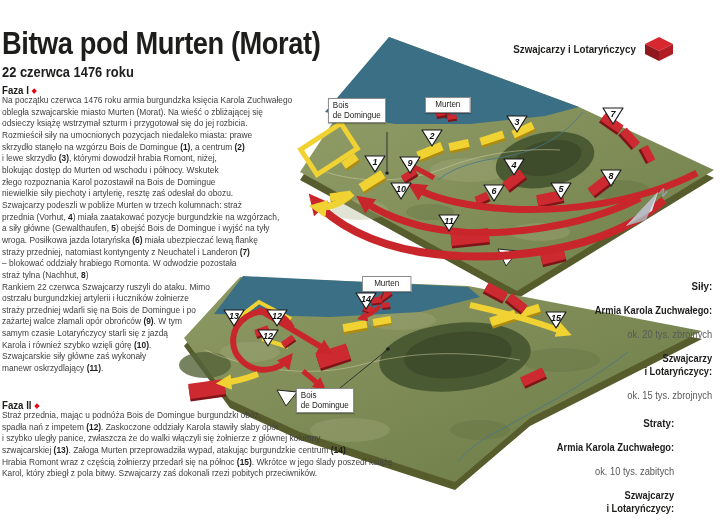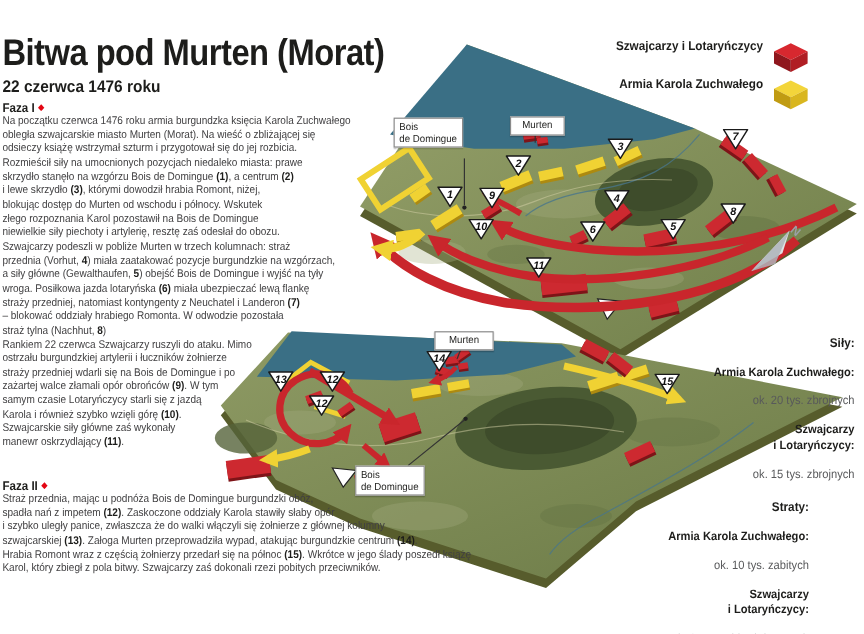--- a/index.html
+++ b/index.html
@@ -23,21 +23,21 @@
   .para b{color:#1d1d1b;}
   #faza1-text{left:2px;top:95px;}
   #faza2-text{left:2px;top:410px;}
 
   .maplabel{position:absolute;background:#fff;border:1px solid #8a8a8a;color:#1d1d1b;
         font-size:8.5px;line-height:9.5px;padding:2px 4px;white-space:pre;
         transform:scaleX(.95);transform-origin:0 0;box-shadow:0 1px 1px rgba(0,0,0,.25);}
   .maplabel.center{text-align:center;}
 
   .legend{position:absolute;top:33px;right:44px;}
-  .legend-row{display:flex;justify-content:flex-end;gap:6px;height:31px;}
+  .legend-row{display:flex;align-items:center;justify-content:flex-end;gap:6px;height:31px;}
   .legend-label{font-size:10.5px;font-weight:bold;color:#1d1d1b;white-space:nowrap;
         transform:scaleX(.93);transform-origin:100% 50%;}
 
   .stats{position:absolute;text-align:right;font-size:10px;line-height:12.2px;color:#58595b;
         transform:scaleX(.93);transform-origin:100% 0;white-space:pre-line;}
   .stats .stats-head{font-size:10.5px;font-weight:bold;color:#1d1d1b;}
   .stats .stats-name{font-weight:bold;color:#1d1d1b;}
   #sily{right:8px;top:268px;}
   #straty{right:46px;top:405px;}
 </style>
@@ -367,28 +367,20 @@
 
   <div class="legend">
     <div class="legend-row">
       <span class="legend-label">Szwajcarzy i Lotaryńczycy</span>
       <svg width="34" height="29">
         <polygon points="3,10 17,3 31,10 17,17" fill="#d7282f"></polygon>
         <polygon points="3,10 17,17 17,27 3,20" fill="#8f171d"></polygon>
         <polygon points="17,17 31,10 31,20 17,27" fill="#b01e24"></polygon>
       </svg>
     </div>
-    <div class="legend-row">
-      <span class="legend-label">Armia Karola Zuchwałego</span>
-      <svg width="34" height="29">
-        <polygon points="3,10 17,3 31,10 17,17" fill="#f3d53a"></polygon>
-        <polygon points="3,10 17,17 17,27 3,20" fill="#c09b12"></polygon>
-        <polygon points="17,17 31,10 31,20 17,27" fill="#d9b61f"></polygon>
-      </svg>
-    </div>
   </div>
 
   <div class="maplabel" style="left:328px;top:98px;">Bois
 de Domingue</div>
   <div class="maplabel center" style="left:425px;top:97px;width:38px;">Murten</div>
   <div class="maplabel center" style="left:362px;top:276px;width:42px;">Murten</div>
   <div class="maplabel" style="left:296px;top:388px;">Bois
 de Domingue</div>
 
   <div class="stats" id="sily">

